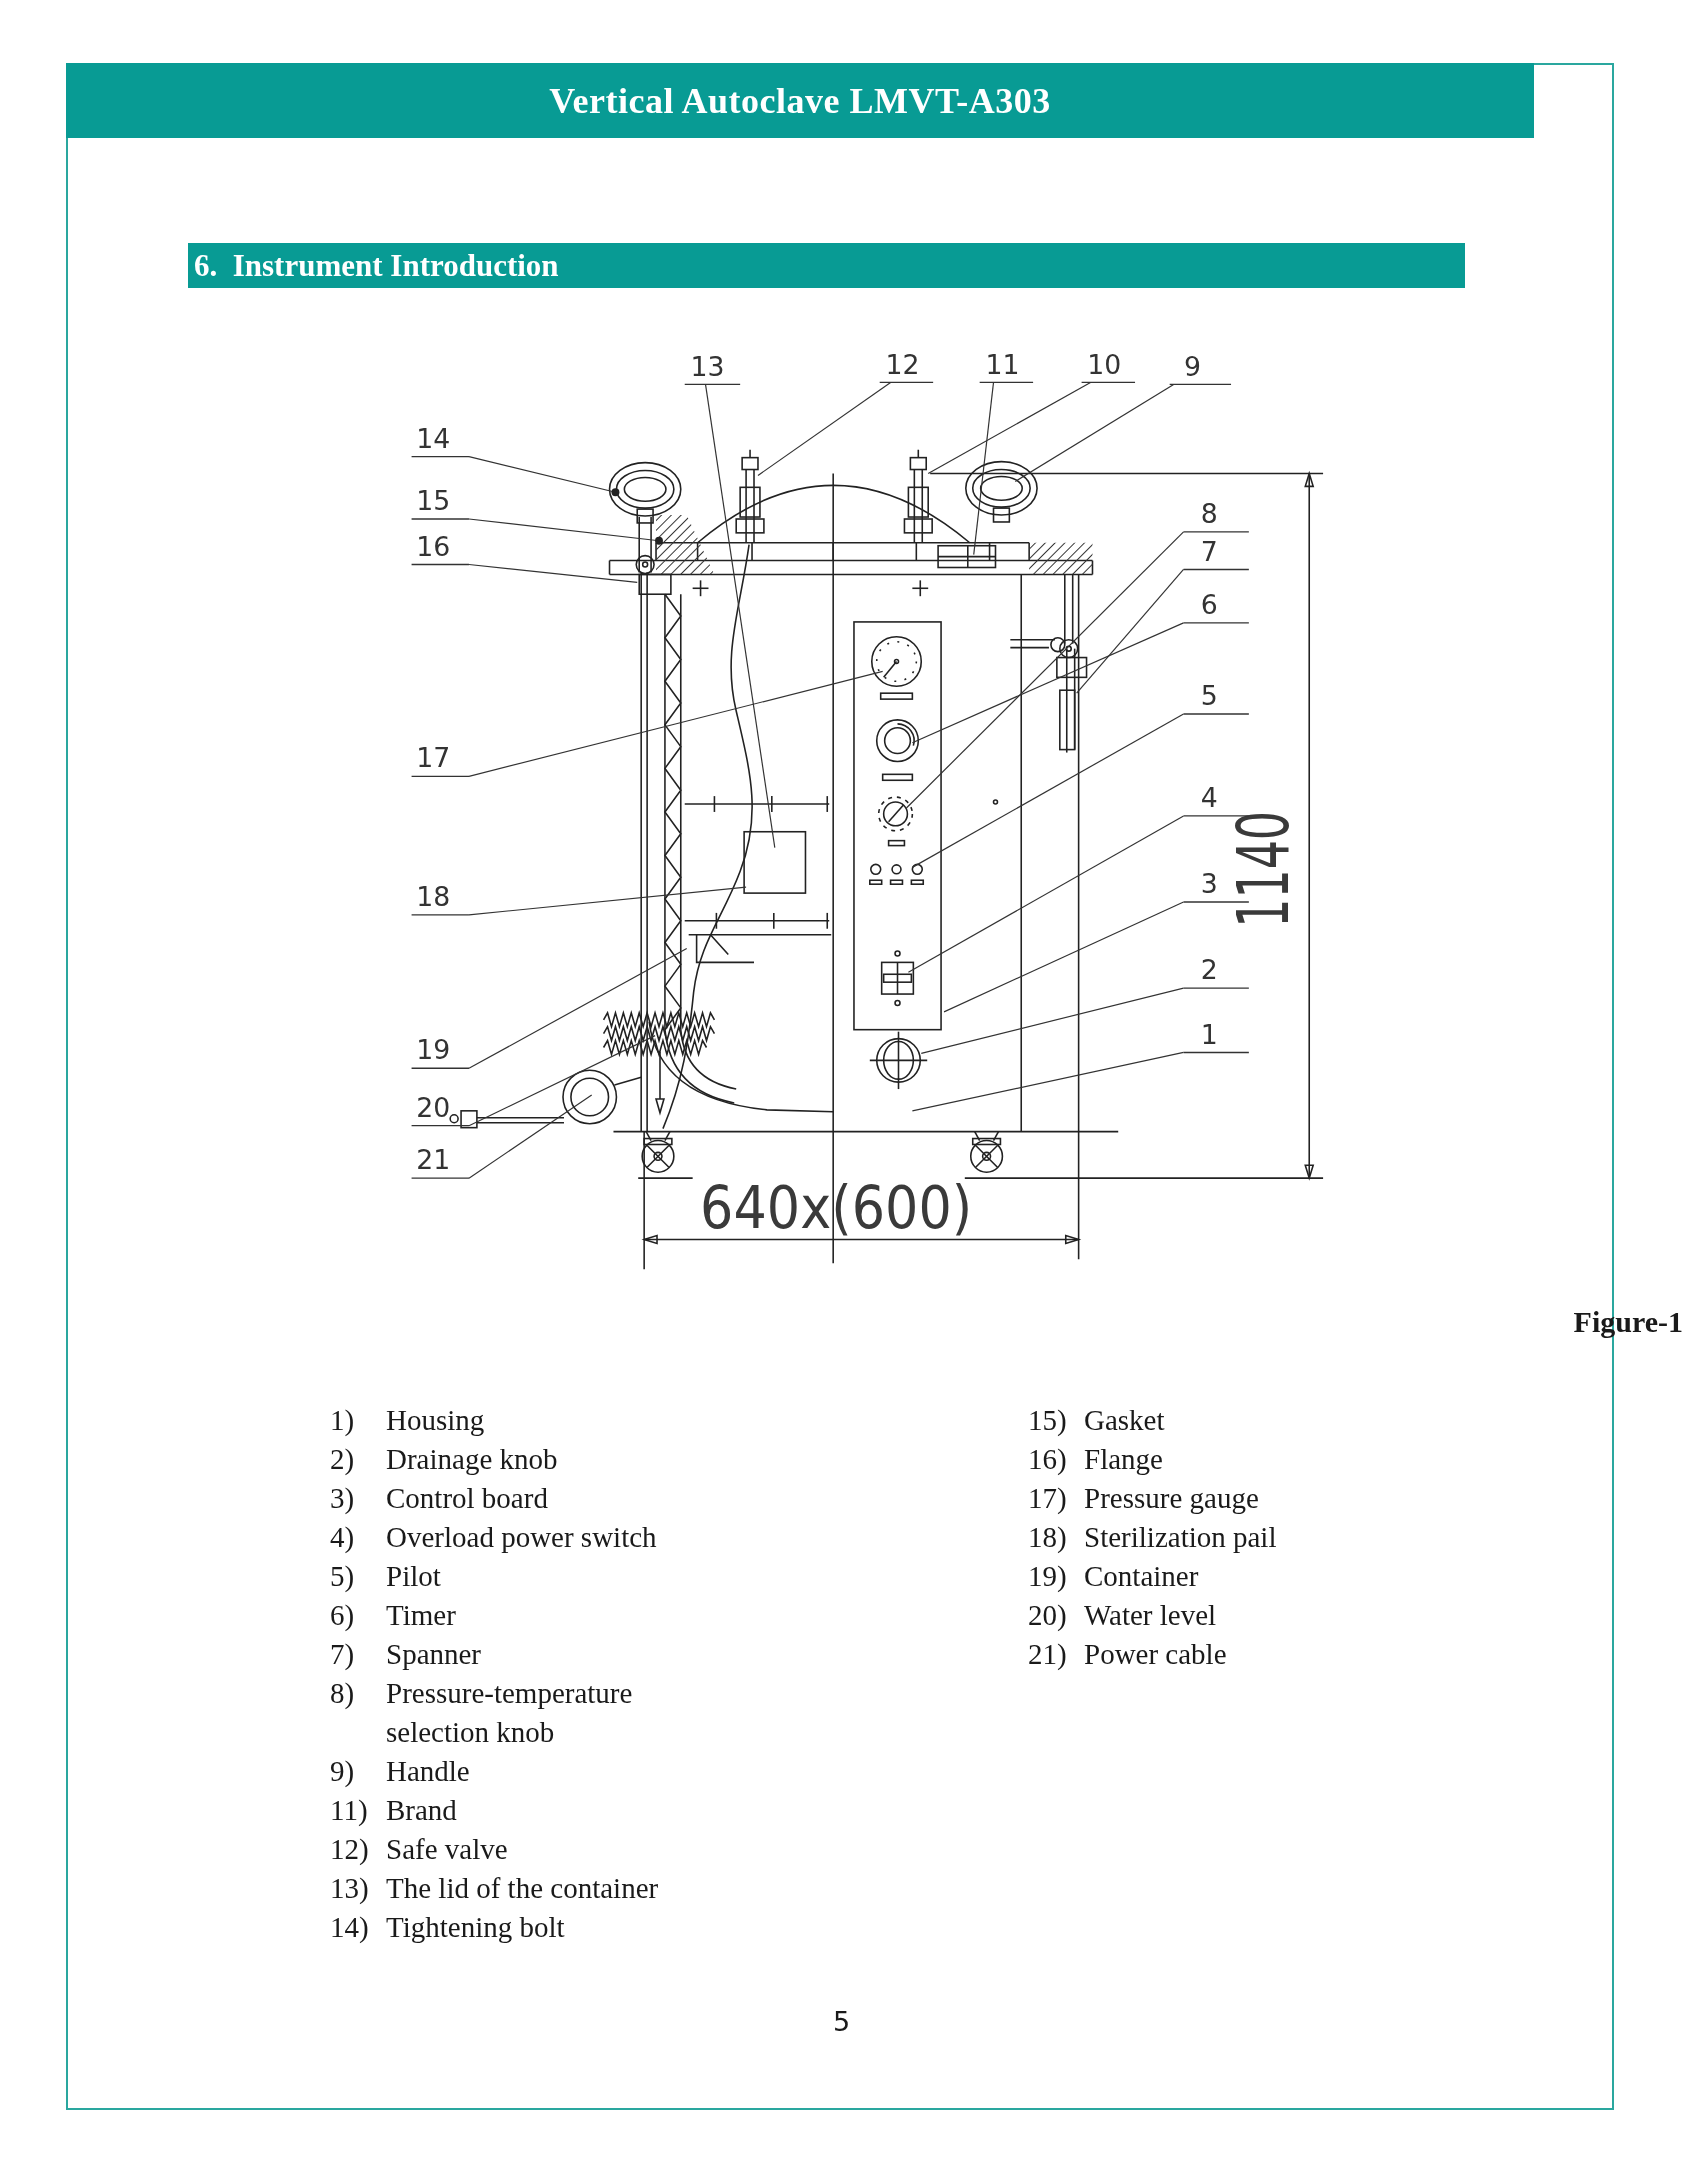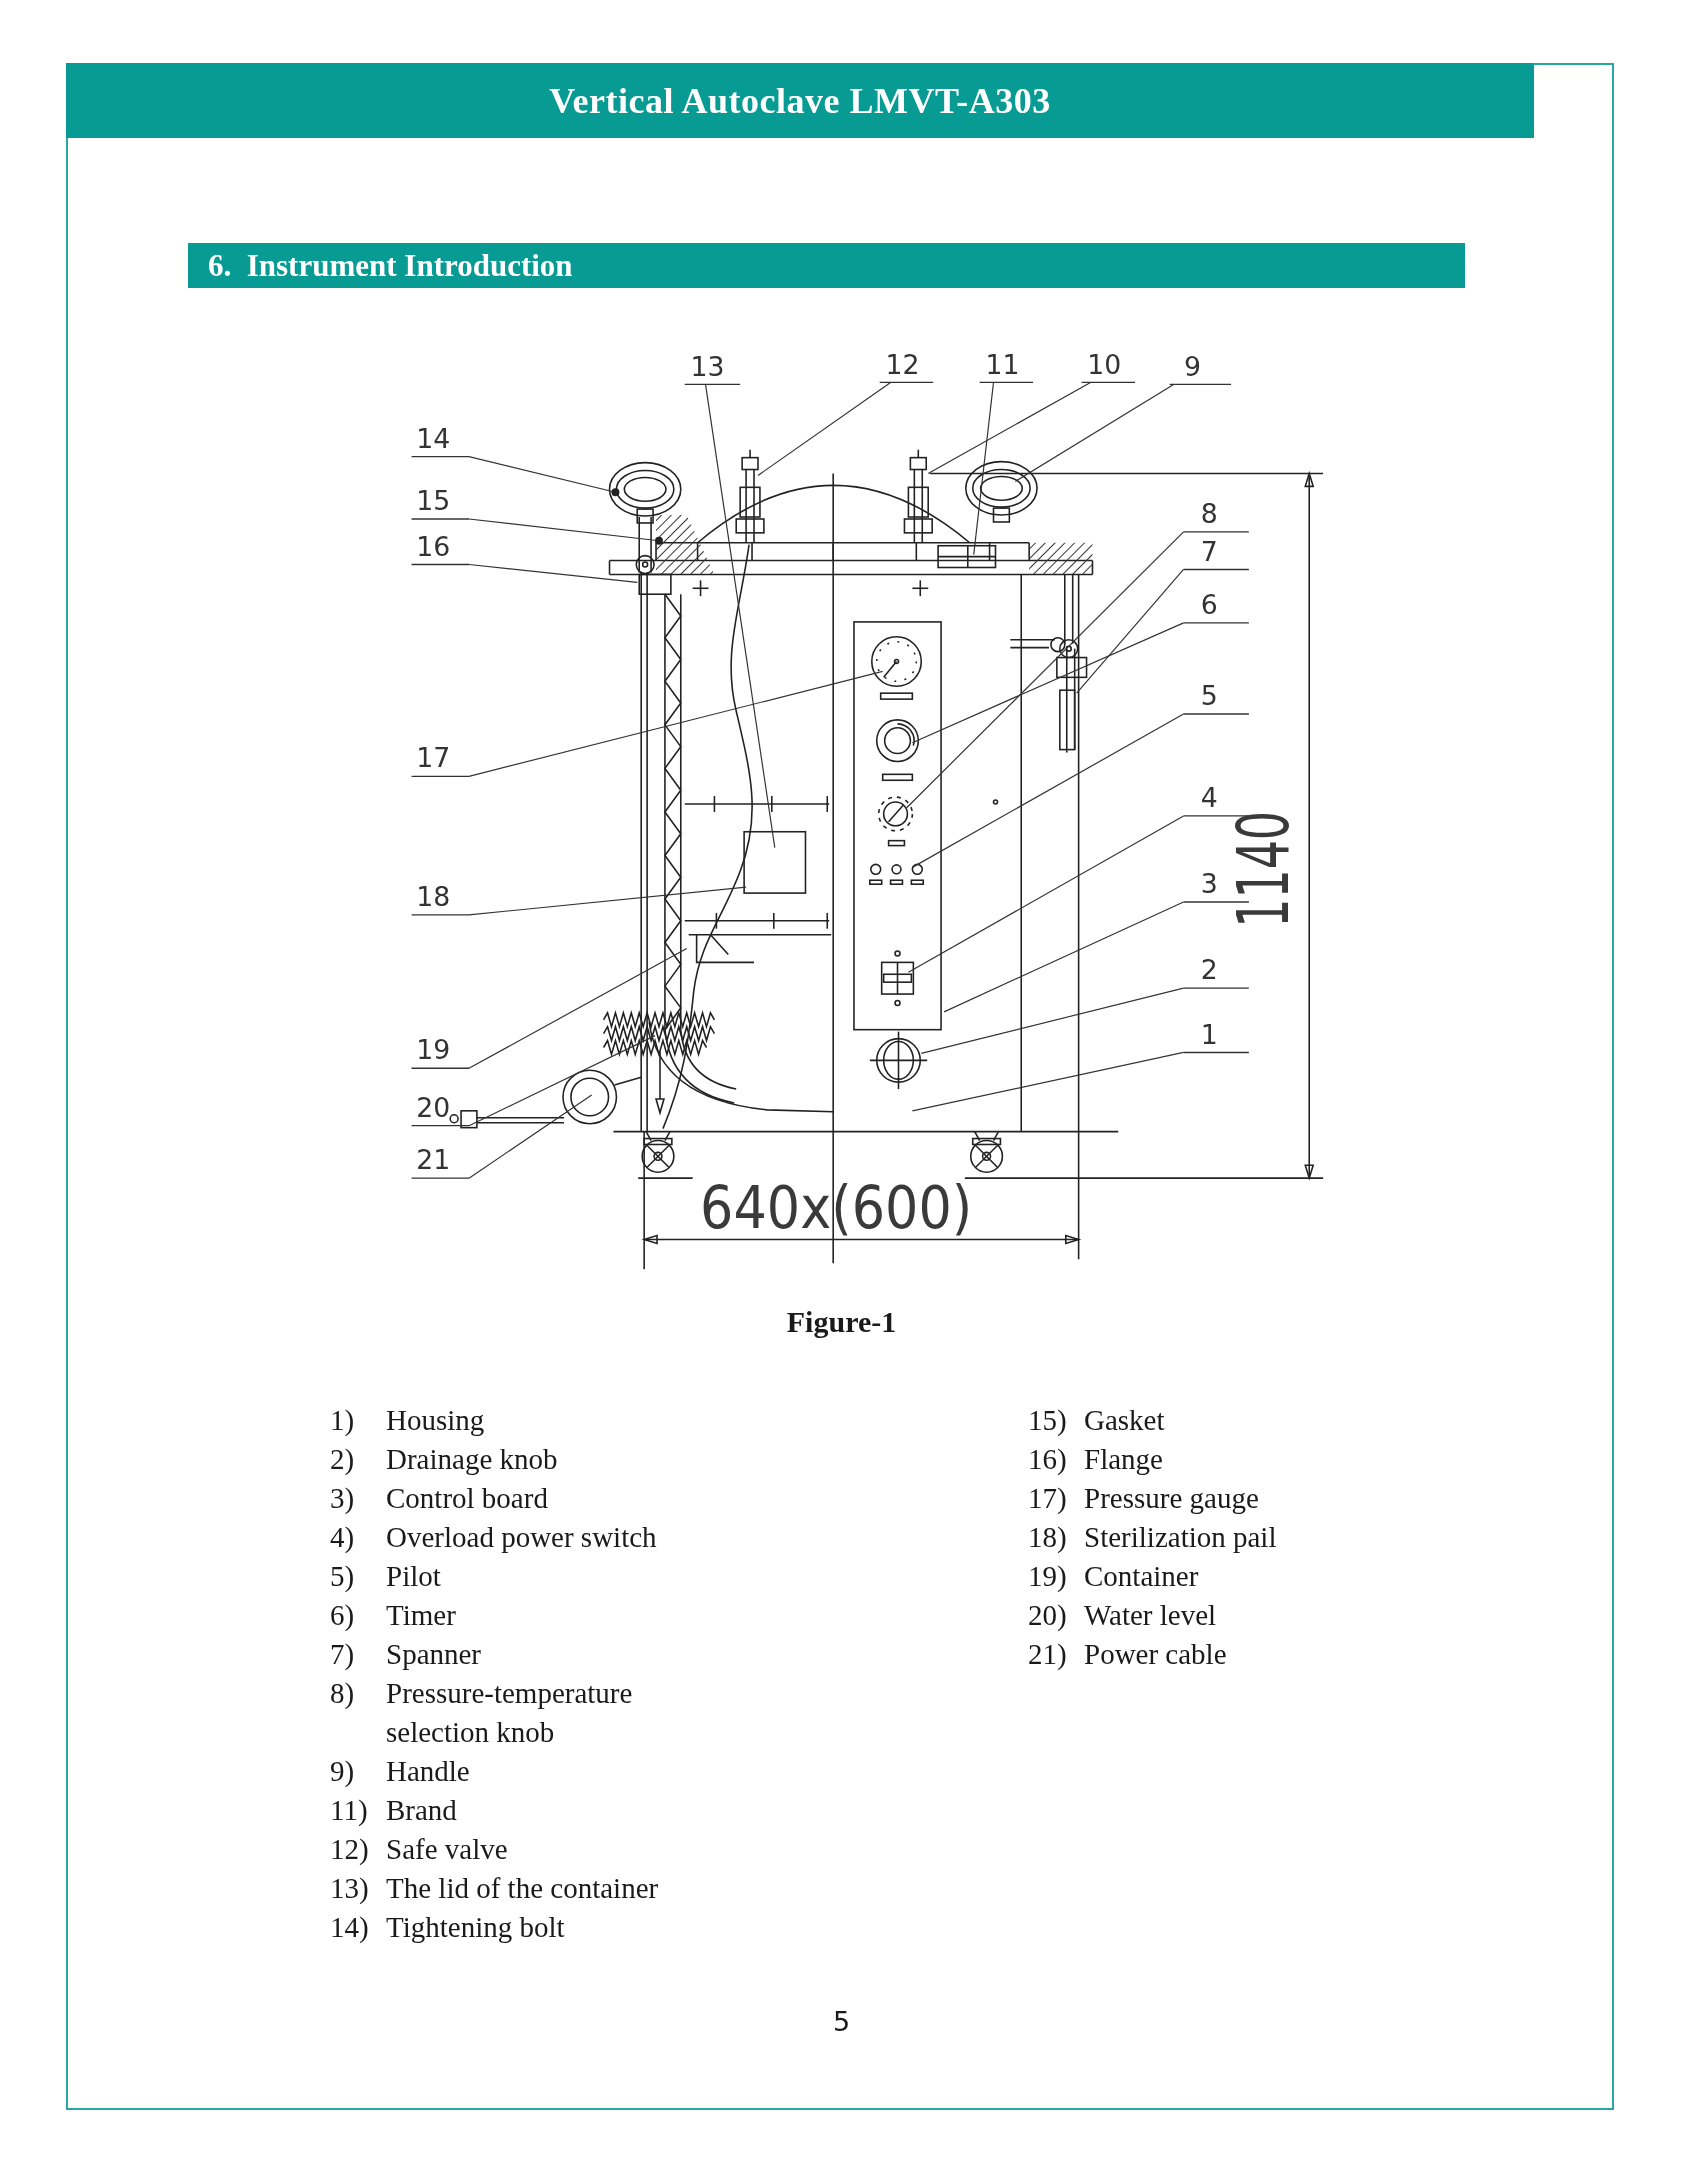--- a/index.html
+++ b/index.html
@@ -5,23 +5,23 @@
   html,body{margin:0;padding:0;background:#ffffff;}
   .page{position:relative;width:1683px;height:2178px;background:#fff;overflow:hidden;
         font-family:"Liberation Serif","DejaVu Serif",serif;color:#1a1a1a;}
   .page-border{position:absolute;left:66px;top:63px;width:1548px;height:2047px;
         border:2px solid #2aa79f;box-sizing:border-box;}
   .title-bar{position:absolute;left:66px;top:63px;width:1468px;height:75px;
         background:#089b94;display:flex;align-items:center;justify-content:center;}
   .title-bar span{color:#ffffff;font-weight:bold;font-size:36px;letter-spacing:0.5px;}
   .section-bar{position:absolute;left:188px;top:243px;width:1277px;height:45px;
         background:#089b94;display:flex;align-items:center;}
-  .section-bar span{color:#ffffff;font-weight:bold;font-size:31px;padding-left:20px;white-space:pre;}
+  .section-bar span{color:#ffffff;font-weight:bold;font-size:31px;padding-left:6px;white-space:pre;}
   .figure-wrap{position:absolute;left:356px;top:327px;width:990px;height:960px;}
-  .figure-caption{position:absolute;left:0;top:1305px;width:1683px;text-align:center;
+  .figure-caption{position:absolute;left:0;top:1305px;width:1683px;text-align:right;
         font-weight:bold;font-size:30px;}
   .list-col{position:absolute;font-size:29px;margin-top:22px;}
   #list-left{left:330px;top:1379px;width:634px;}
   #list-right{left:1028px;top:1379px;width:416px;}
   .plrow{line-height:39px;white-space:nowrap;}
   .plnum{display:inline-block;width:56px;}
   .page-number{position:absolute;left:0;top:2006px;width:1683px;text-align:center;
         font-family:"DejaVu Sans",sans-serif;font-size:27px;}
   
   svg .draw line, svg .draw path, svg .draw rect, svg .draw circle, svg .draw ellipse{

